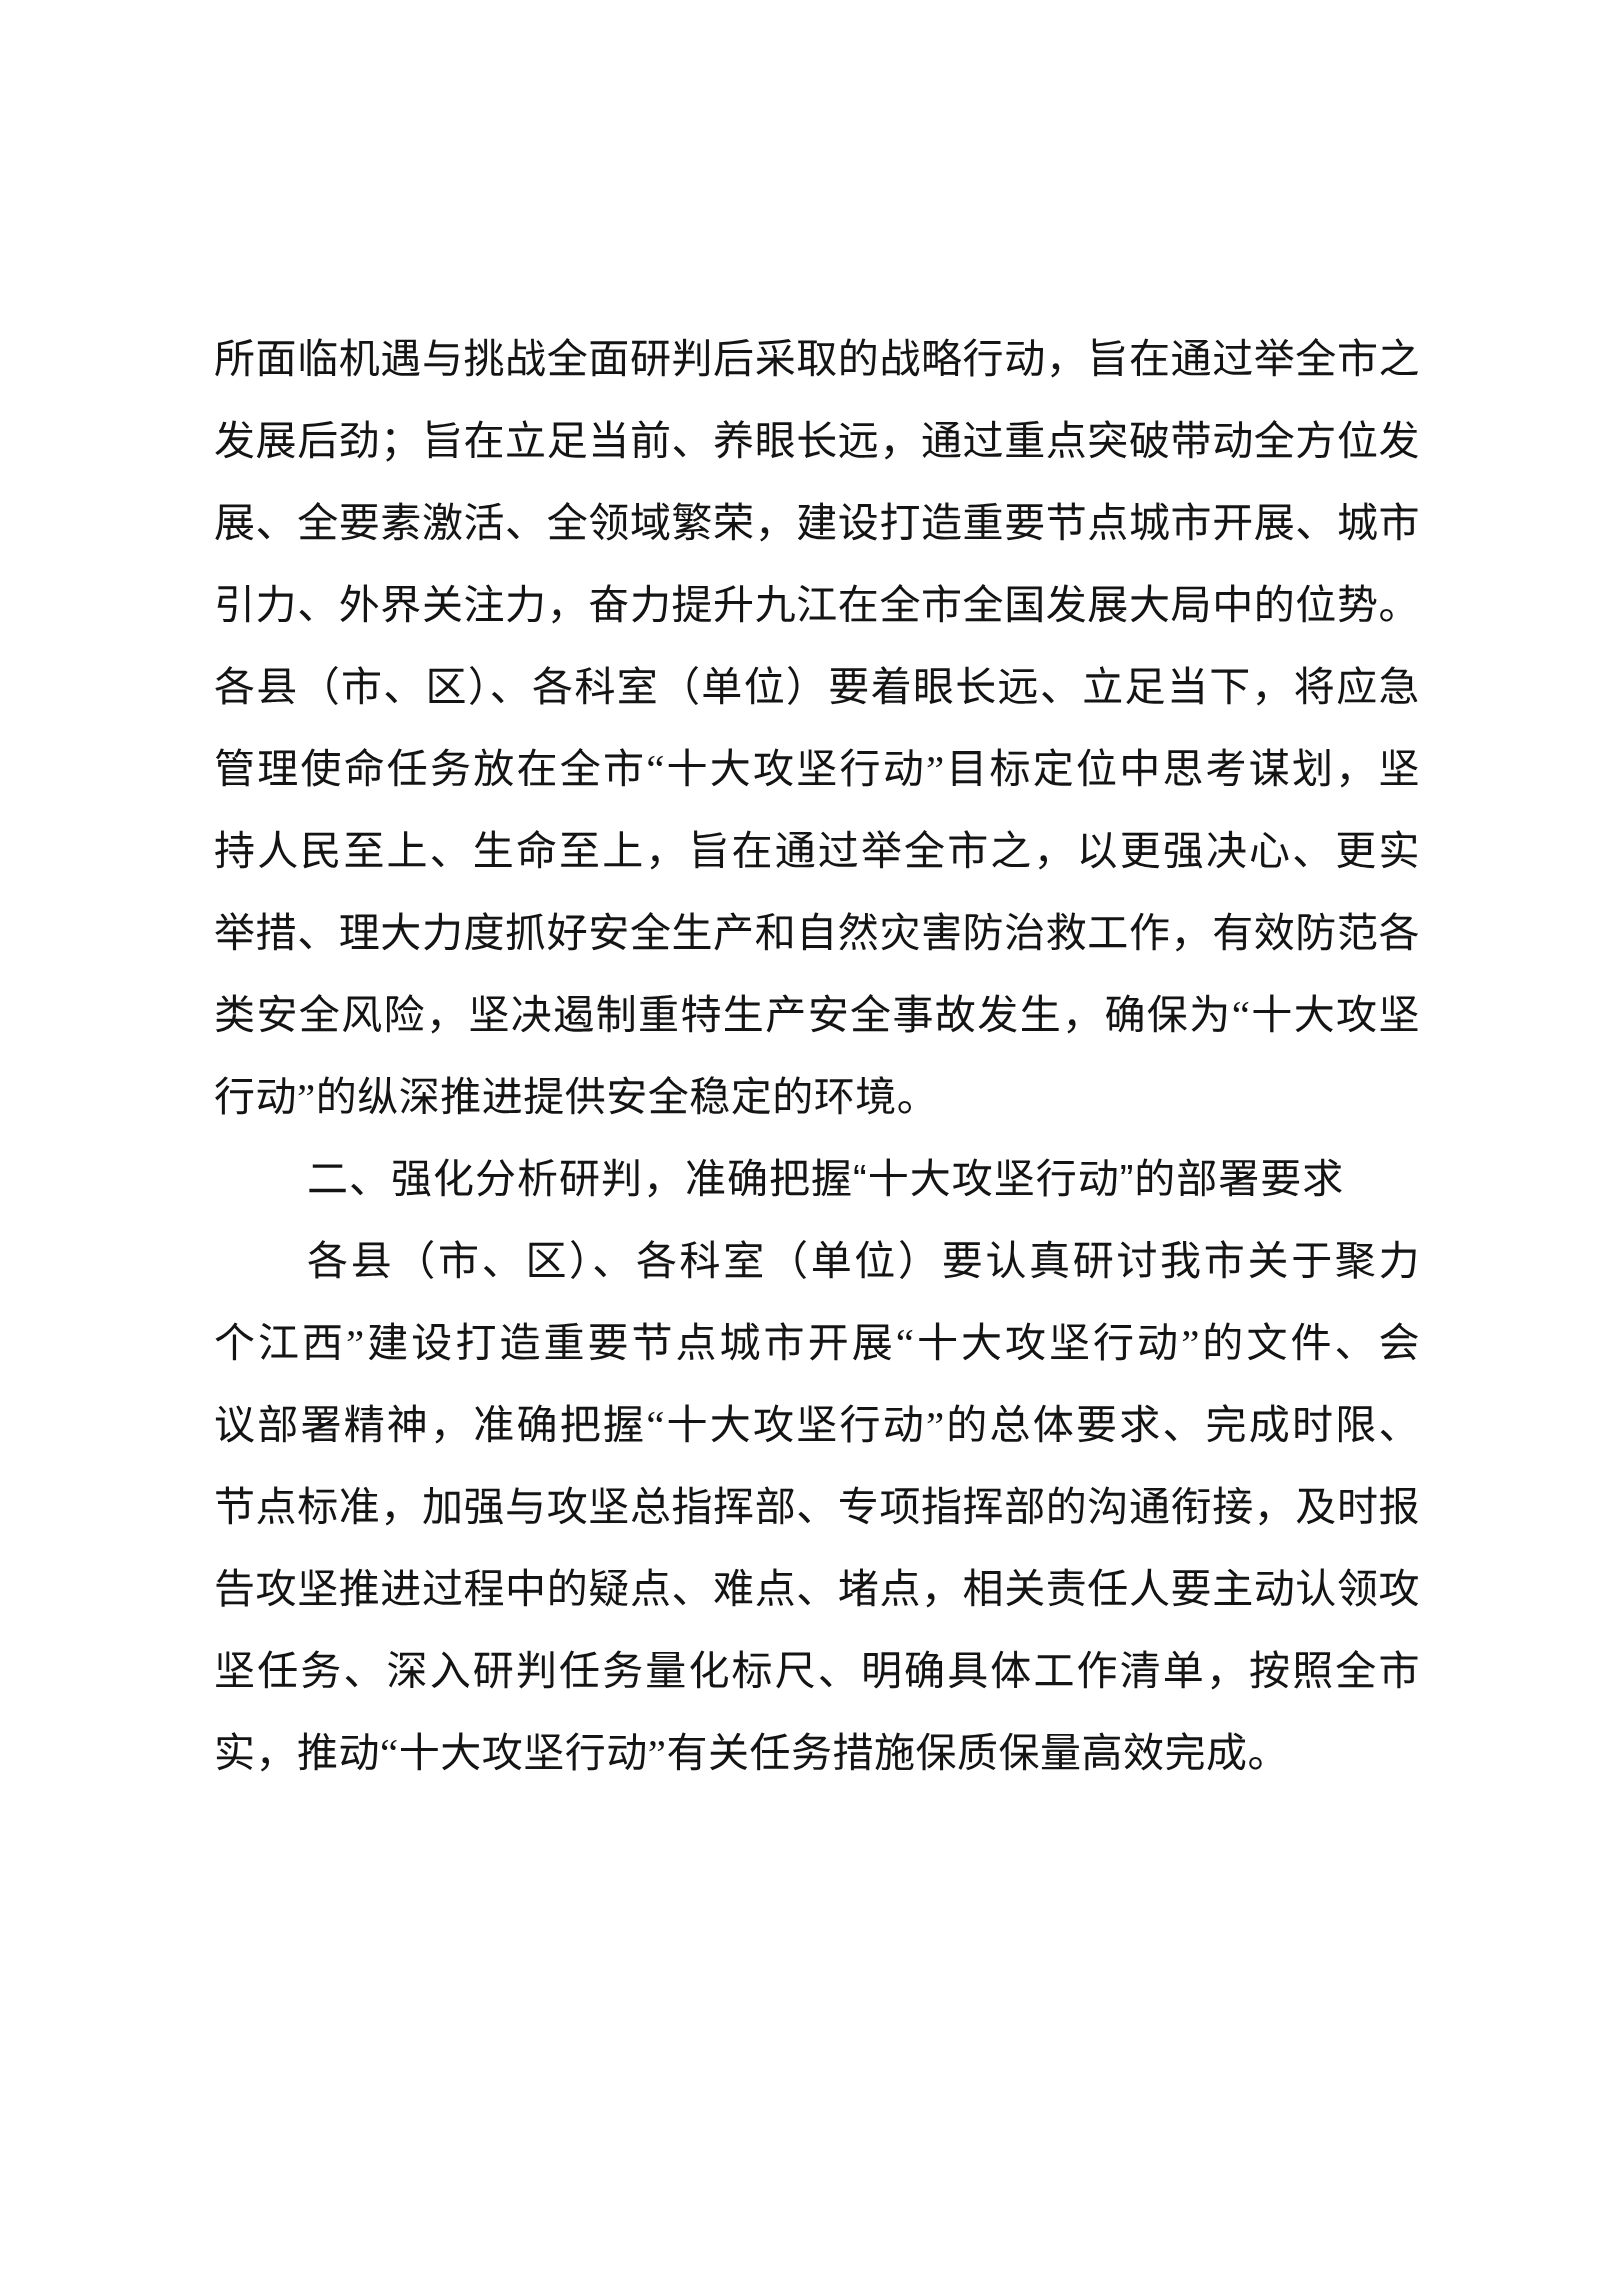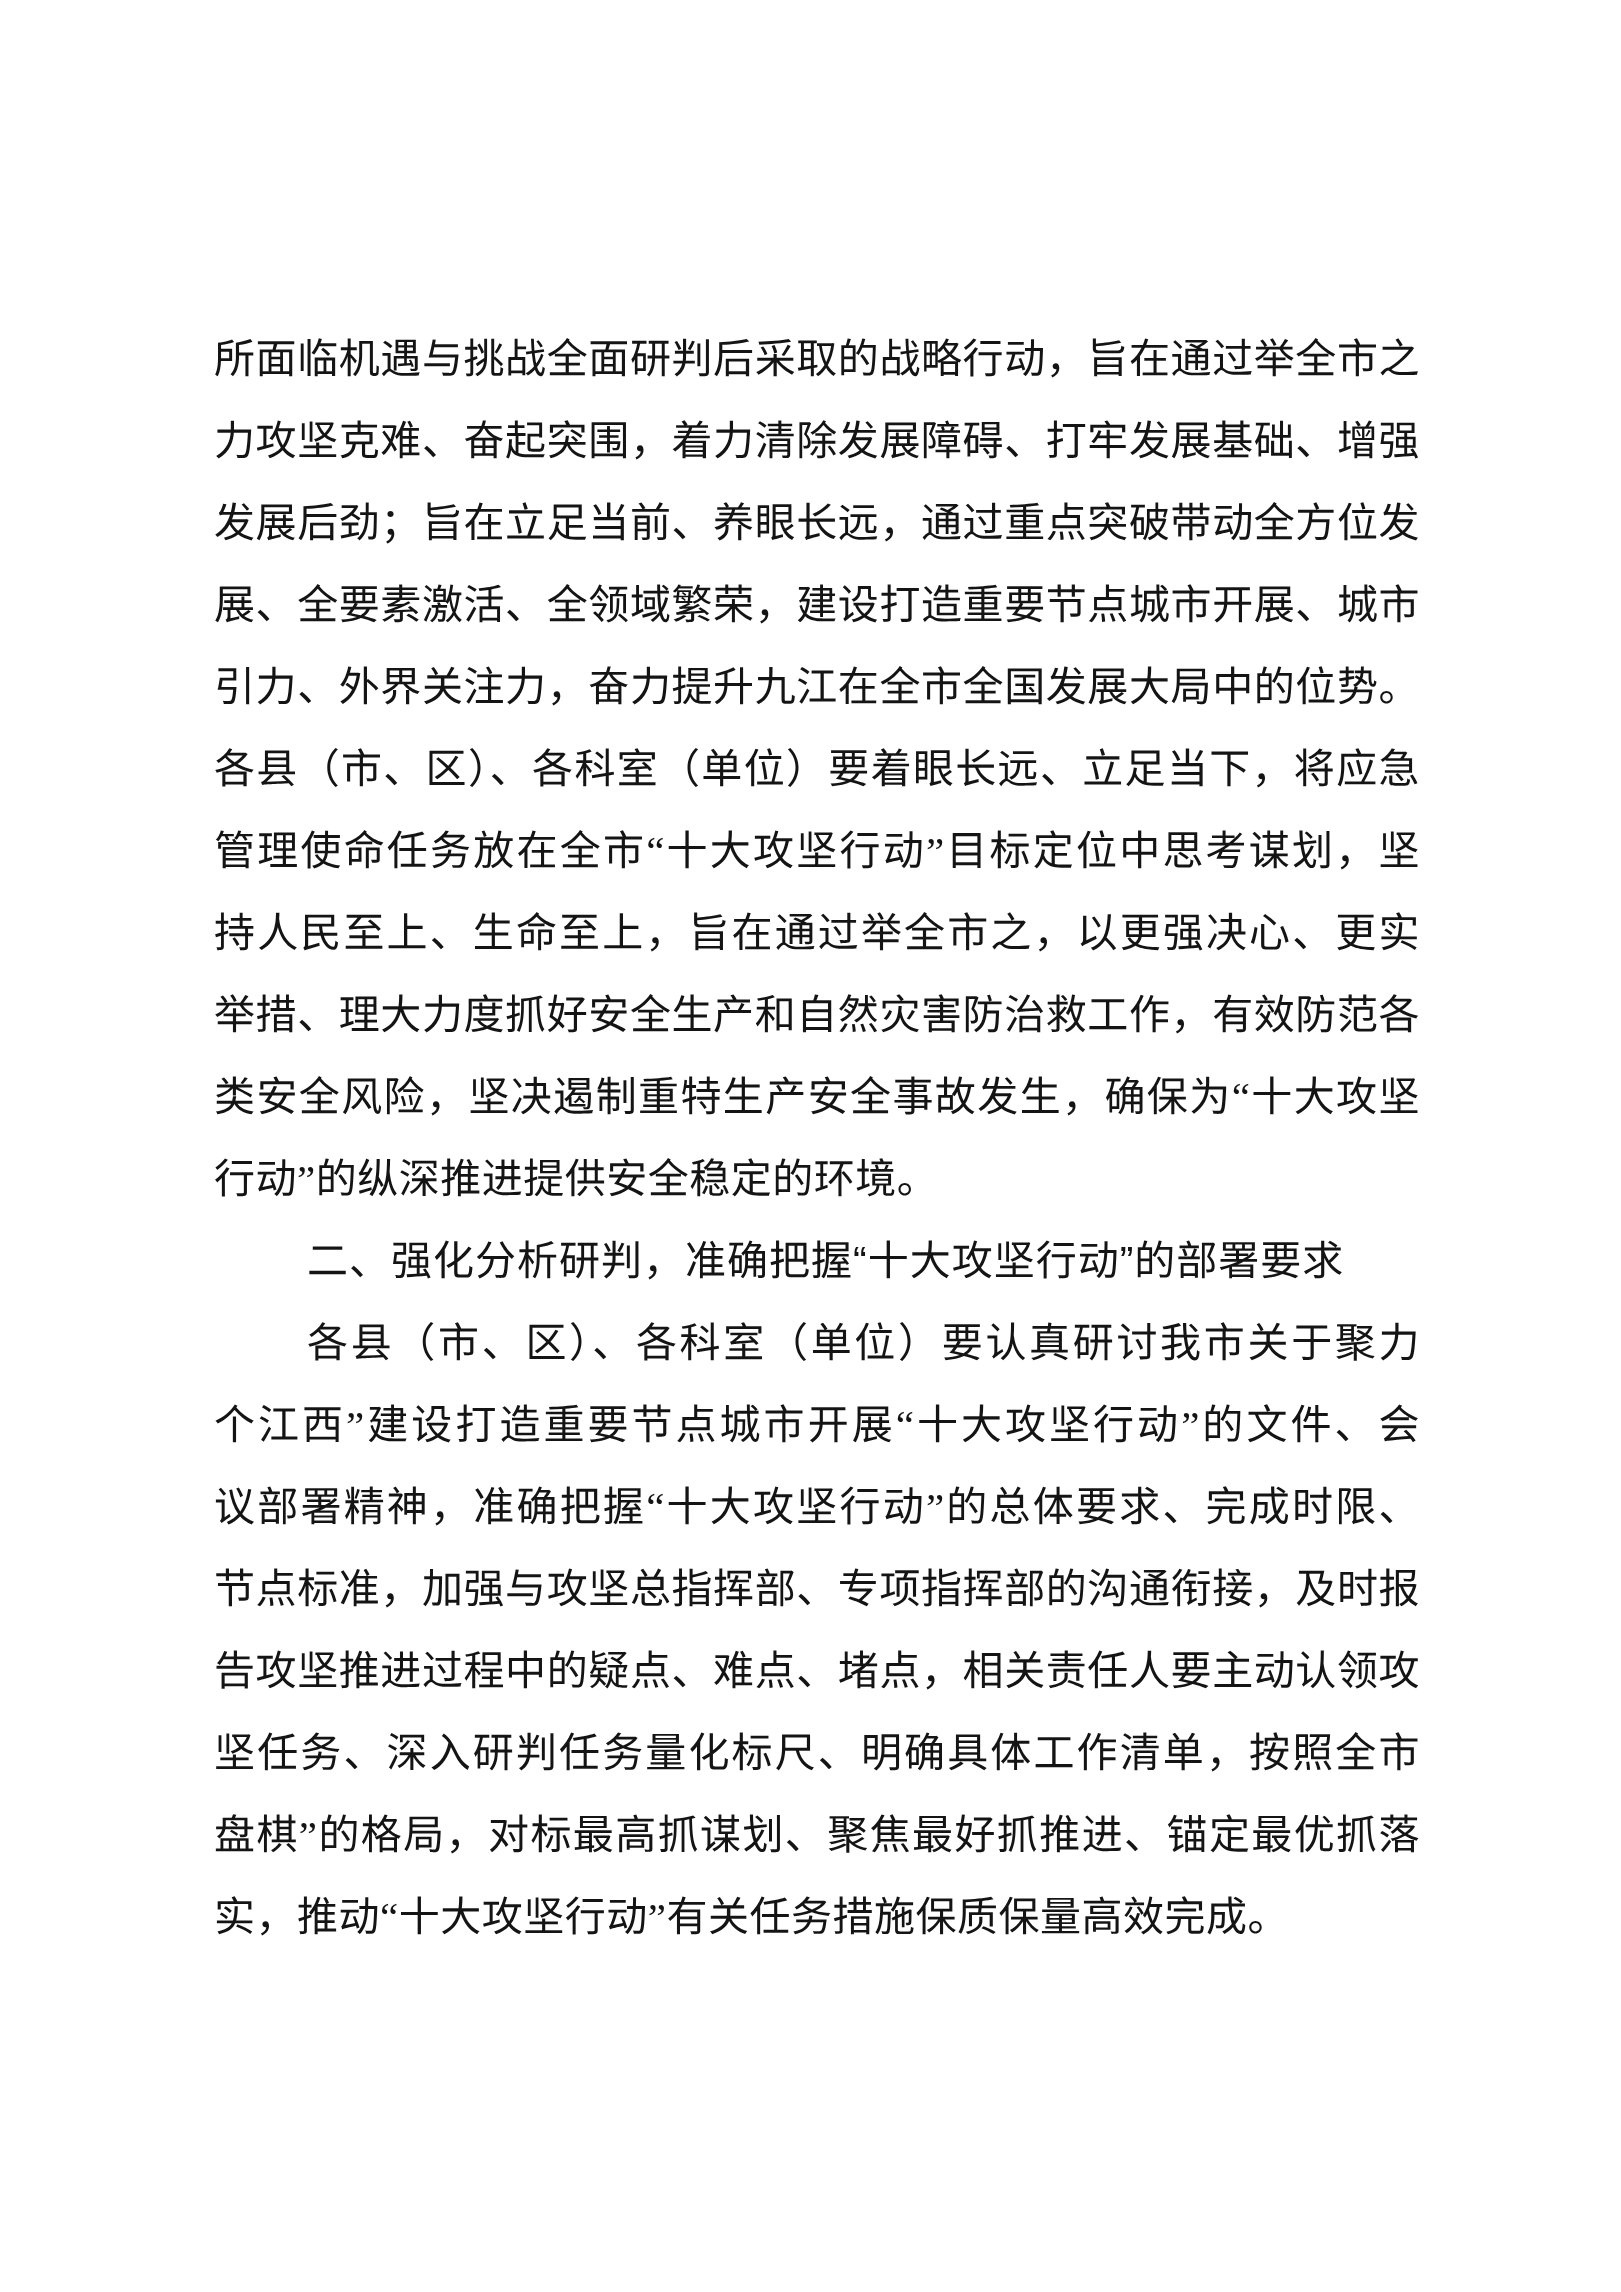--- a/index.html
+++ b/index.html
@@ -48,34 +48,32 @@
     text-align-last: auto;
     letter-spacing: 1px;
   }
 </style>
 </head>
 <body>
 
 <div class="page">
   <div class="text-block" id="text-block">
       <div class="line">所面临机遇与挑战全面研判后采取的战略行动，旨在通过举全市之</div>
-      <div class="line">力攻坚克难、奋起突围，着力清除发展障碍、打牢发展基础、增强</div>
       <div class="line">发展后劲；旨在立足当前、养眼长远，通过重点突破带动全方位发</div>
       <div class="line">展、全要素激活、全领域繁荣，建设打造重要节点城市开展、城市吸</div>
       <div class="line">引力、外界关注力，奋力提升九江在全市全国发展大局中的位势。</div>
       <div class="line">各县（市、区）、各科室（单位）要着眼长远、立足当下，将应急</div>
       <div class="line">管理使命任务放在全市“十大攻坚行动”目标定位中思考谋划，坚</div>
       <div class="line">持人民至上、生命至上，旨在通过举全市之，以更强决心、更实</div>
       <div class="line">举措、理大力度抓好安全生产和自然灾害防治救工作，有效防范各</div>
       <div class="line">类安全风险，坚决遏制重特生产安全事故发生，确保为“十大攻坚</div>
       <div class="line no-justify">行动”的纵深推进提供安全稳定的环境。</div>
       <div class="line heading indent">二、强化分析研判，准确把握“十大攻坚行动”的部署要求</div>
       <div class="line indent">各县（市、区）、各科室（单位）要认真研讨我市关于聚力“六</div>
       <div class="line">个江西”建设打造重要节点城市开展“十大攻坚行动”的文件、会</div>
       <div class="line">议部署精神，准确把握“十大攻坚行动”的总体要求、完成时限、</div>
       <div class="line">节点标准，加强与攻坚总指挥部、专项指挥部的沟通衔接，及时报</div>
       <div class="line">告攻坚推进过程中的疑点、难点、堵点，相关责任人要主动认领攻</div>
       <div class="line">坚任务、深入研判任务量化标尺、明确具体工作清单，按照全市“一</div>
-      <div class="line">盘棋”的格局，对标最高抓谋划、聚焦最好抓推进、锚定最优抓落</div>
       <div class="line no-justify">实，推动“十大攻坚行动”有关任务措施保质保量高效完成。</div>
     </div>
 </div>
 
 
 </body></html>

